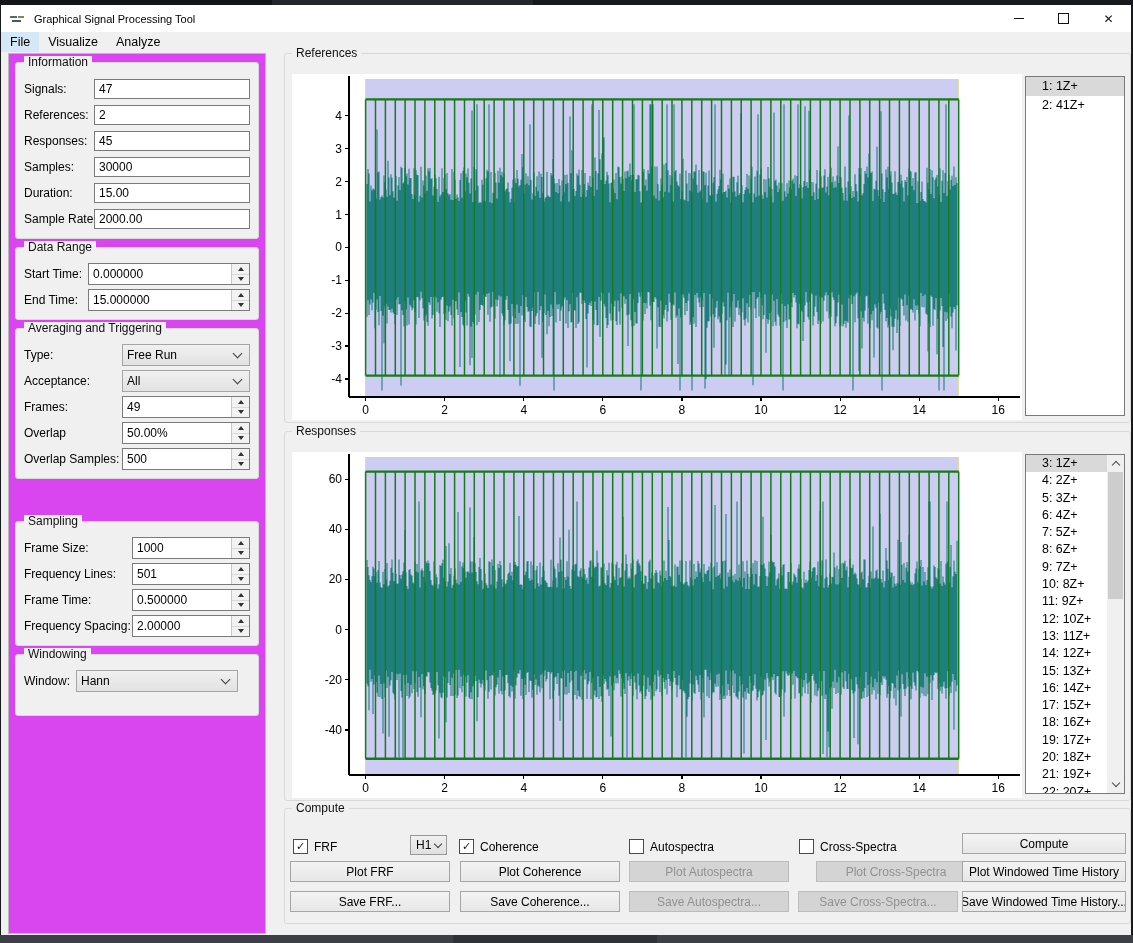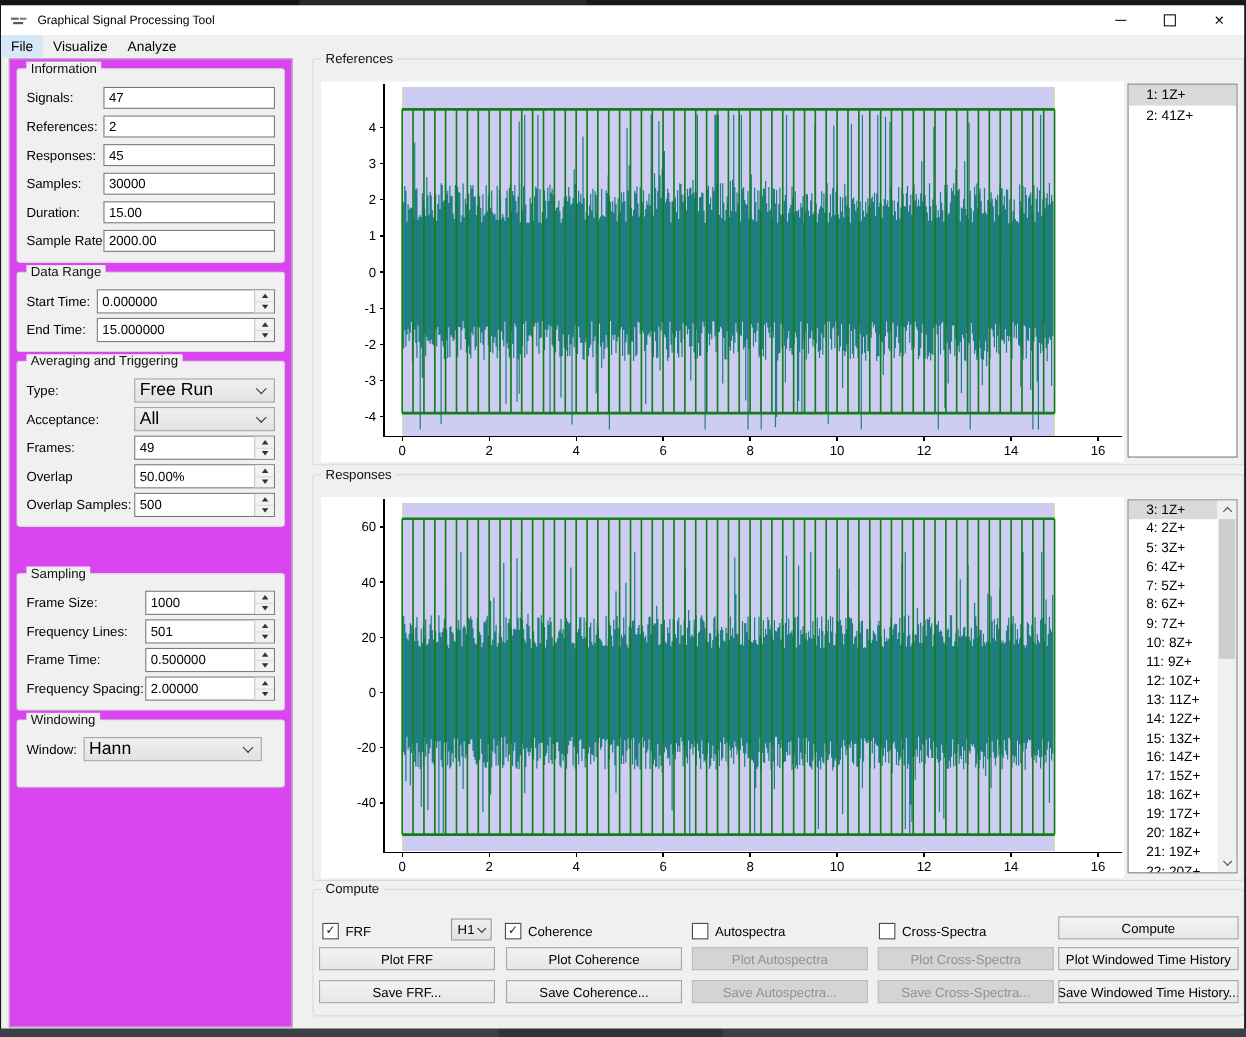--- a/index.html
+++ b/index.html
@@ -39,21 +39,21 @@
   .flabel{font-size:12px;color:#000;flex-shrink:0;}
   .g0 .flabel{width:70px;} .g1 .flabel{width:64px;} .g2 .flabel{width:98px;} .g3 .flabel{width:108px;} .g4 .flabel{width:52px;}
   .tinput{flex:1;height:18px;border:1px solid #7a7a7a;background:#fff;font-size:12px;color:#000;
           display:flex;align-items:center;padding:0 4px;position:relative;box-sizing:content-box;}
   .tinput.spin{height:20px;padding-right:21px;}
   .spinner{position:absolute;right:0;top:0;bottom:0;width:17px;border-left:1px solid #c8c8c8;background:#f2f2f2;display:flex;flex-direction:column;}
   .spin-btn{flex:1;display:flex;align-items:center;justify-content:center;}
   .spin-btn.up{border-bottom:1px solid #d9d9d9;}
   .tri-up{width:0;height:0;border-left:3.5px solid transparent;border-right:3.5px solid transparent;border-bottom:4.5px solid #333;}
   .tri-down{width:0;height:0;border-left:3.5px solid transparent;border-right:3.5px solid transparent;border-top:4.5px solid #333;}
-  .fcombo{flex:1;height:20px;border:1px solid #a5a5a5;background:linear-gradient(#f0f0f0,#e2e2e2);font-size:16px;color:#000;
+  .fcombo{flex:1;height:20px;border:1px solid #a5a5a5;background:linear-gradient(#f0f0f0,#e2e2e2);font-size:12px;color:#000;
           display:flex;align-items:center;padding:0 4px;position:relative;}
   .g4 .fcombo{margin-right:12px;}
   .chev{width:6px;height:6px;border-right:1.4px solid #3c3c3c;border-bottom:1.4px solid #3c3c3c;transform:rotate(45deg);display:inline-block;}
   .fcombo .chev{position:absolute;right:8px;top:5px;}
 
   
   .group-abs{position:absolute;border:1px solid #d9d9d9;border-radius:3px;background:#f0f0f0;}
   #refs-group{left:283px;top:48px;width:845px;height:368px;}
   #resp-group{left:283px;top:426px;width:845px;height:368px;}
   #comp-group{left:283px;top:803px;width:845px;height:114px;}
@@ -440,21 +440,21 @@
           <span>Cross-Spectra</span>
         </div>
         <div class="mini-combo">
           <span>H1</span>
           <span class="chev"></span>
         </div>
         <div class="pbtn" style="left: 677px; width: 164px; top: 24px;">Compute</div>
         <div class="pbtn" style="left: 5px; width: 160px; top: 52px;">Plot FRF</div>
         <div class="pbtn" style="left: 175px; width: 160px; top: 52px;">Plot Coherence</div>
         <div class="pbtn disabled" style="left: 344px; width: 160px; top: 52px;">Plot Autospectra</div>
-        <div class="pbtn disabled" style="left: 513px; width: 160px; top: 52px;">Plot Cross-Spectra</div>
+        <div class="pbtn disabled" style="left: 531px; width: 160px; top: 52px;">Plot Cross-Spectra</div>
         <div class="pbtn" style="left: 677px; width: 164px; top: 52px;">Plot Windowed Time History</div>
         <div class="pbtn" style="left: 5px; width: 160px; top: 82px;">Save FRF...</div>
         <div class="pbtn" style="left: 175px; width: 160px; top: 82px;">Save Coherence...</div>
         <div class="pbtn disabled" style="left: 344px; width: 160px; top: 82px;">Save Autospectra...</div>
         <div class="pbtn disabled" style="left: 513px; width: 160px; top: 82px;">Save Cross-Spectra...</div>
         <div class="pbtn" style="left: 677px; width: 164px; top: 82px;">Save Windowed Time History...</div>
       </div>
   </div>
 
 </div>

